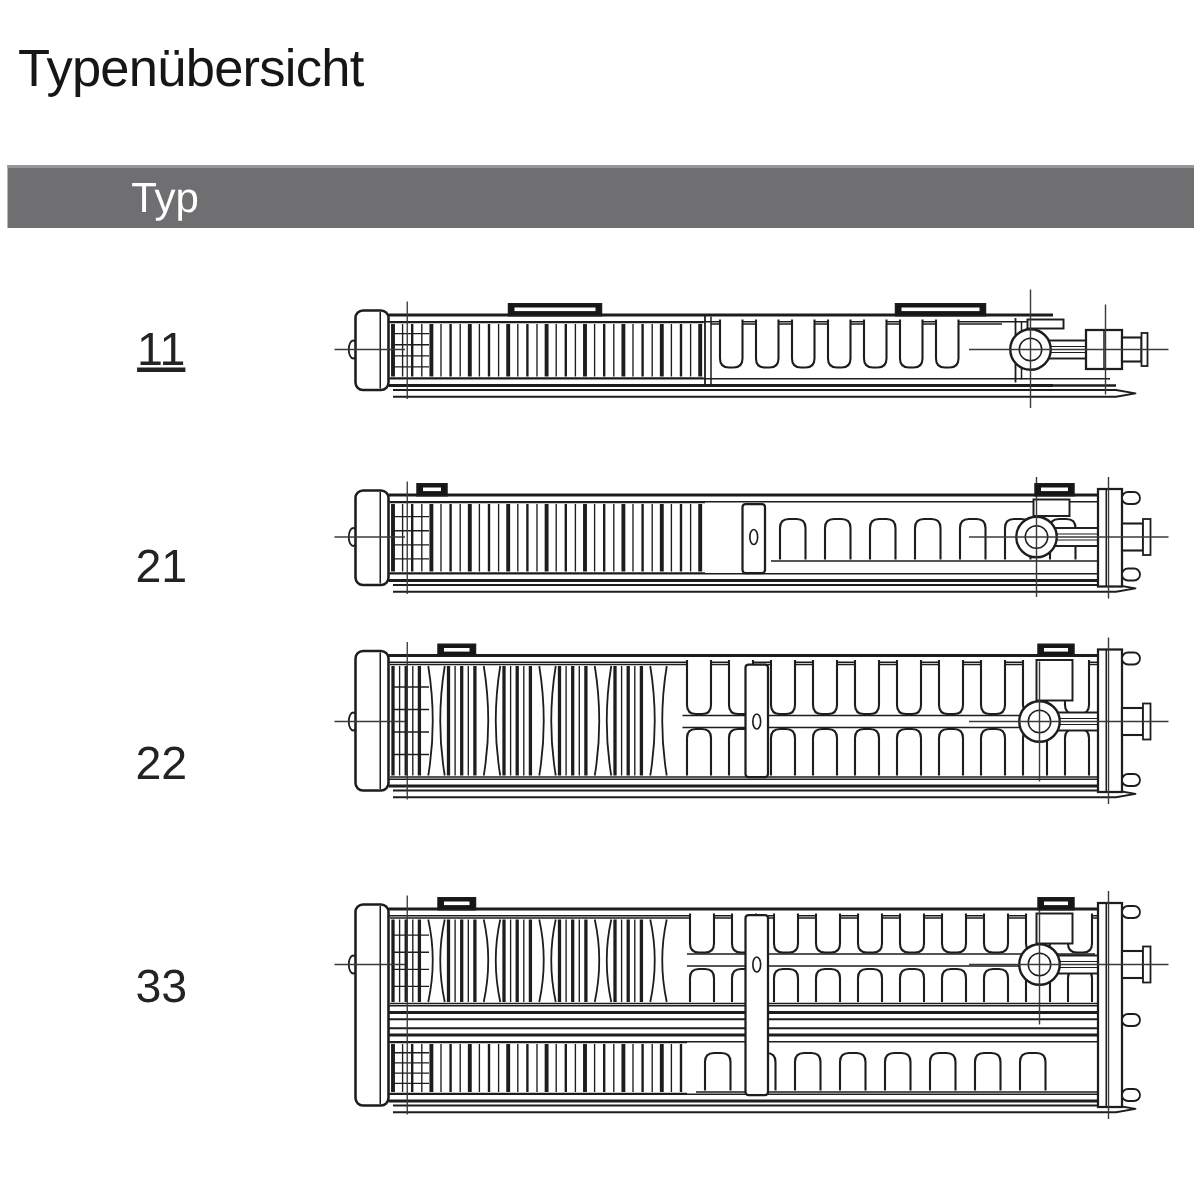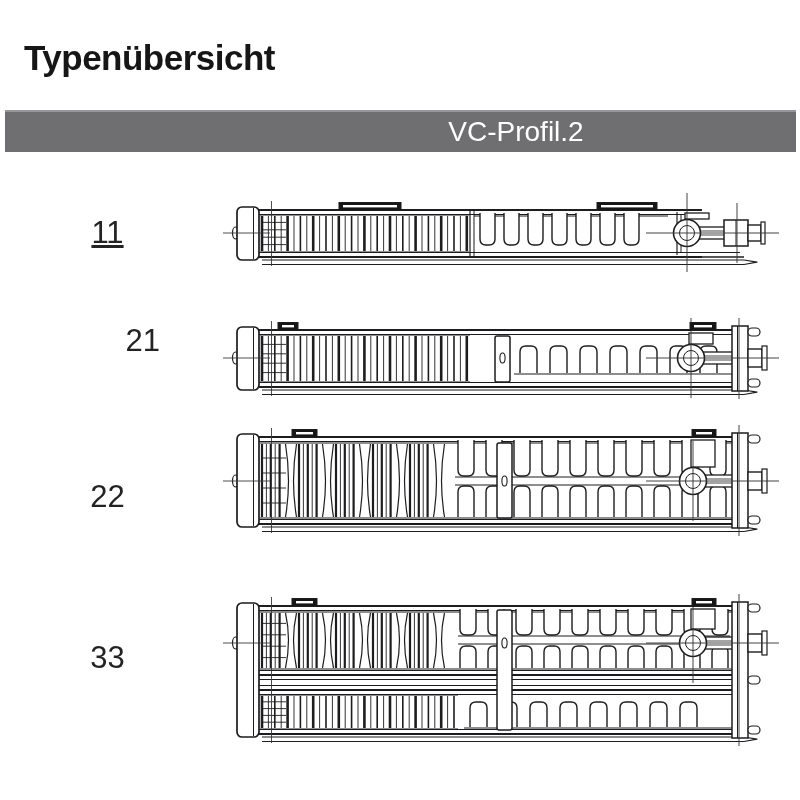--- a/index.html
+++ b/index.html
@@ -1,22 +1,22 @@
 <!DOCTYPE html>
 <html><head>
 <meta charset="utf-8">
 <style>
   html,body{margin:0;padding:0;background:#fff;}
   .stage{
     position:relative;width:800px;height:800px;background:#fff;overflow:hidden;
     font-family:"Liberation Sans", sans-serif;
   }
   .page-title{
-    position:absolute;left:8px;top:22px;margin:16px;
-    font-size:35px;font-weight:bold;letter-spacing:-0.5px;color:#161616;
+    position:absolute;left:8px;top:22px;margin:4px;
+    font-size:35px;font-weight:normal;letter-spacing:-0.5px;color:#161616;
   }
   .header-bar{
     position:absolute;left:5px;top:110px;width:791px;height:42px;
     border-top:2px solid #97979b;box-sizing:border-box;
   }
   .header-bar .col-typ{
     position:absolute;left:0;top:0;width:210px;height:40px;line-height:40px;
     text-align:center;font-size:28px;color:#fff;
   }
   .header-bar .col-profile{
@@ -29,21 +29,21 @@
   }
   .row-drawing{position:absolute;left:0;}
 </style>
 </head>
 <body>
 
 <div class="stage">
   <h1 class="page-title">Typenübersicht</h1>
 
   <div class="header-bar" style="background: rgb(111, 111, 113);">
-    <span class="col-profile">VC-Profil.2</span>
+    <span class="col-typ">Typ</span>
   </div>
 
   <div id="rows">
       <div class="type-label" style="top: 212px; text-decoration: underline;">11</div>
       <svg width="800" height="82" viewBox="0 190 800 82" class="row-drawing" style="top: 190px;">
         <line x1="262" y1="260" x2="744" y2="260" stroke="#1d1d1f" stroke-width="1.2"></line>
         <line x1="262" y1="264.5" x2="744" y2="264.5" stroke="#1d1d1f" stroke-width="1.2"></line>
         <path d="M 744 260 L 757 262.2 L 744 264.5" fill="none" stroke="#1d1d1f" stroke-width="1.2" stroke-linejoin="round"></path>
         <line x1="259" y1="210" x2="702" y2="210" stroke="#1d1d1f" stroke-width="2"></line>
         <line x1="259" y1="214.5" x2="702" y2="214.5" stroke="#1d1d1f" stroke-width="1"></line>
@@ -118,21 +118,21 @@
         <rect x="339" y="202.5" width="62" height="8" rx="0" fill="#161616" stroke="#1d1d1f" stroke-width="1"></rect>
         <rect x="343" y="205" width="54" height="2.4" rx="0" fill="#fff" stroke="none" stroke-width="1.4"></rect>
         <rect x="597" y="202.5" width="60" height="8" rx="0" fill="#161616" stroke="#1d1d1f" stroke-width="1"></rect>
         <rect x="601" y="205" width="52" height="2.4" rx="0" fill="#fff" stroke="none" stroke-width="1.4"></rect>
         <ellipse cx="235.5" cy="233" rx="3" ry="6" fill="#fff" stroke="#1d1d1f" stroke-width="1.2"></ellipse>
         <rect x="237" y="207" width="22" height="53" rx="5" fill="#fff" stroke="#1d1d1f" stroke-width="1.7"></rect>
         <line x1="253.5" y1="208" x2="253.5" y2="259" stroke="#1d1d1f" stroke-width="1"></line>
         <line x1="223" y1="233" x2="270" y2="233" stroke="#3a3a3c" stroke-width="0.9"></line>
         <line x1="271.5" y1="201" x2="271.5" y2="266" stroke="#3a3a3c" stroke-width="0.9"></line>
       </svg>
-      <div class="type-label" style="top: 320px; text-align: right;">21</div>
+      <div class="type-label" style="top: 357px;">21</div>
       <svg width="800" height="90" viewBox="0 310 800 90" class="row-drawing" style="top: 310px;">
         <line x1="262" y1="390" x2="744" y2="390" stroke="#1d1d1f" stroke-width="1.2"></line>
         <line x1="262" y1="394.5" x2="744" y2="394.5" stroke="#1d1d1f" stroke-width="1.2"></line>
         <path d="M 744 390 L 757 392.2 L 744 394.5" fill="none" stroke="#1d1d1f" stroke-width="1.2" stroke-linejoin="round"></path>
         <line x1="259" y1="330" x2="732" y2="330" stroke="#1d1d1f" stroke-width="2"></line>
         <line x1="259" y1="334.5" x2="732" y2="334.5" stroke="#1d1d1f" stroke-width="1"></line>
         <line x1="259" y1="382.5" x2="732" y2="382.5" stroke="#1d1d1f" stroke-width="1"></line>
         <line x1="259" y1="387" x2="732" y2="387" stroke="#1d1d1f" stroke-width="2"></line>
         <line x1="260" y1="335" x2="470" y2="335" stroke="#1d1d1f" stroke-width="1"></line>
         <line x1="260" y1="382" x2="470" y2="382" stroke="#1d1d1f" stroke-width="1"></line>
@@ -201,21 +201,21 @@
         <rect x="278" y="322.5" width="20" height="8" rx="0" fill="#161616" stroke="#1d1d1f" stroke-width="1"></rect>
         <rect x="282" y="325" width="12" height="2.4" rx="0" fill="#fff" stroke="none" stroke-width="1.4"></rect>
         <rect x="690" y="322.5" width="26" height="8" rx="0" fill="#161616" stroke="#1d1d1f" stroke-width="1"></rect>
         <rect x="694" y="325" width="18" height="2.4" rx="0" fill="#fff" stroke="none" stroke-width="1.4"></rect>
         <ellipse cx="235.5" cy="358" rx="3" ry="6" fill="#fff" stroke="#1d1d1f" stroke-width="1.2"></ellipse>
         <rect x="237" y="327" width="22" height="63" rx="5" fill="#fff" stroke="#1d1d1f" stroke-width="1.7"></rect>
         <line x1="253.5" y1="328" x2="253.5" y2="389" stroke="#1d1d1f" stroke-width="1"></line>
         <line x1="223" y1="358" x2="270" y2="358" stroke="#3a3a3c" stroke-width="0.9"></line>
         <line x1="271.5" y1="321" x2="271.5" y2="396" stroke="#3a3a3c" stroke-width="0.9"></line>
       </svg>
-      <div class="type-label" style="top: 476px;">22</div>
+      <div class="type-label" style="top: 488px;">22</div>
       <svg width="800" height="112" viewBox="0 424 800 112" class="row-drawing" style="top: 424px;">
         <line x1="262" y1="527" x2="744" y2="527" stroke="#1d1d1f" stroke-width="1.2"></line>
         <line x1="262" y1="531.5" x2="744" y2="531.5" stroke="#1d1d1f" stroke-width="1.2"></line>
         <path d="M 744 527 L 757 529.2 L 744 531.5" fill="none" stroke="#1d1d1f" stroke-width="1.2" stroke-linejoin="round"></path>
         <line x1="259" y1="437" x2="732" y2="437" stroke="#1d1d1f" stroke-width="2"></line>
         <line x1="259" y1="441.5" x2="732" y2="441.5" stroke="#1d1d1f" stroke-width="1"></line>
         <line x1="259" y1="519.5" x2="732" y2="519.5" stroke="#1d1d1f" stroke-width="1"></line>
         <line x1="259" y1="524" x2="732" y2="524" stroke="#1d1d1f" stroke-width="2"></line>
         <line x1="260" y1="443" x2="452" y2="443" stroke="#1d1d1f" stroke-width="1"></line>
         <line x1="260" y1="518" x2="452" y2="518" stroke="#1d1d1f" stroke-width="1"></line>

